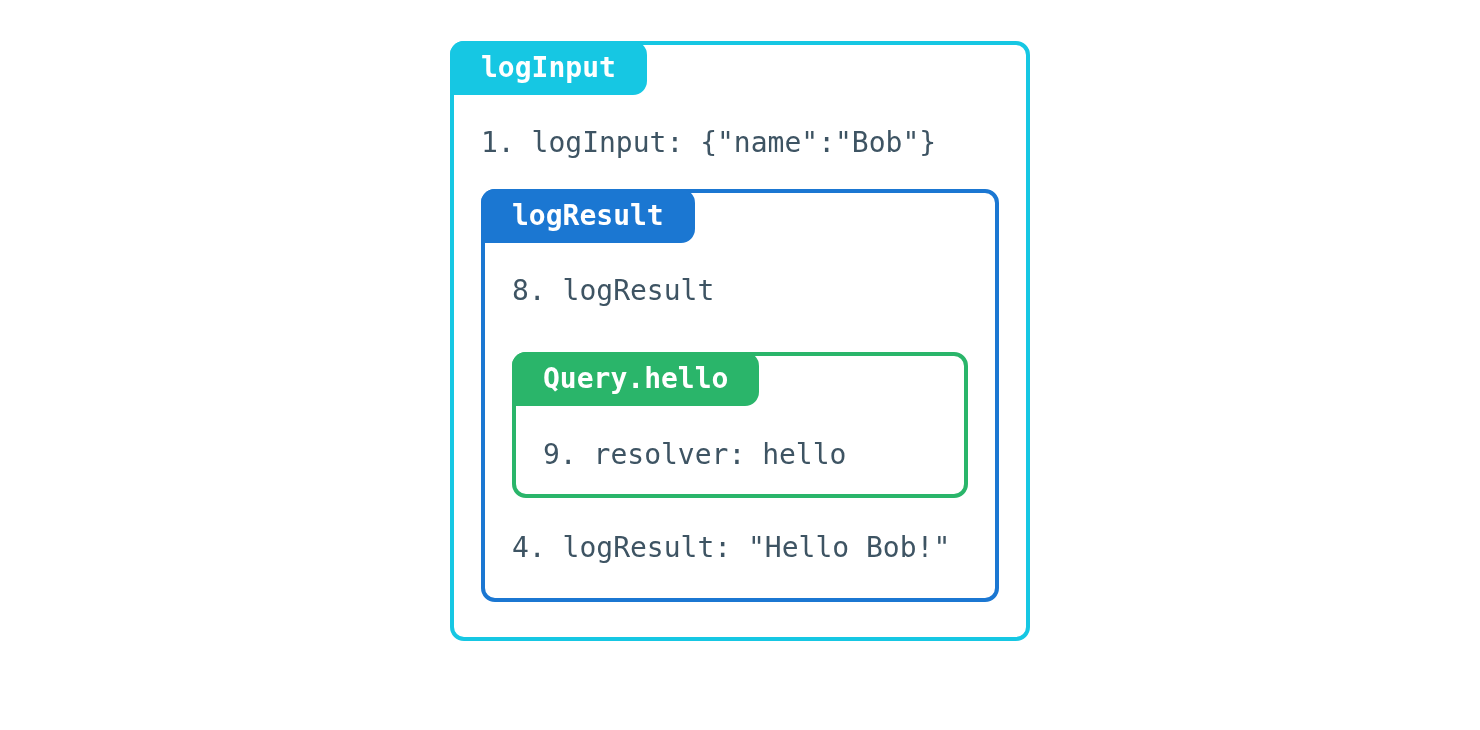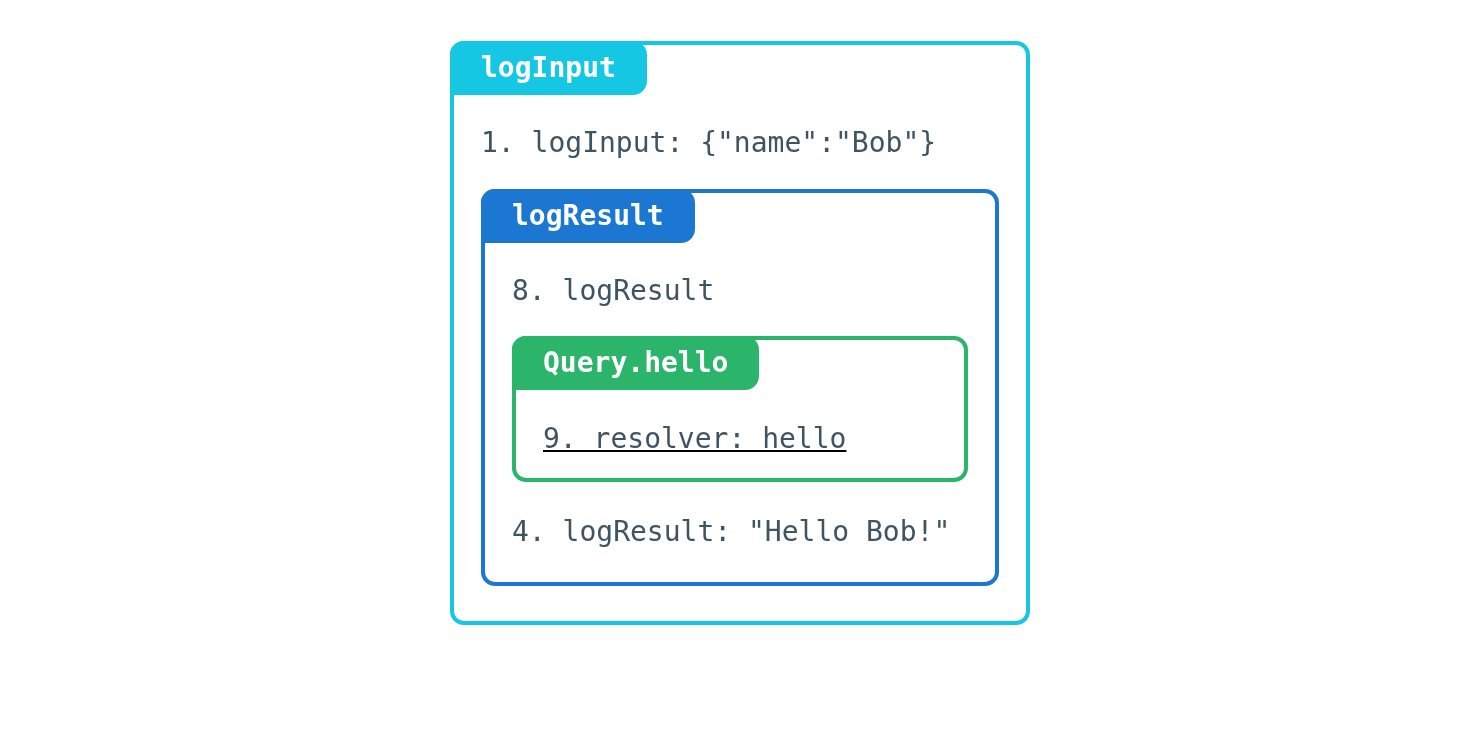--- a/index.html
+++ b/index.html
@@ -27,21 +27,21 @@
     margin: 41px auto 0;
   }
   .box {
     border: 4px solid;
     border-radius: 14px;
     background: var(--bg);
     padding: 0 27px;
   }
   .box.cyan  { border-color: var(--cyan);  padding-bottom: 35px; }
   .box.blue  { border-color: var(--blue);  padding-bottom: 36px; margin-top: 32px; }
-  .box.green { border-color: var(--green); padding-bottom: 25px; margin-top: 31px; text-decoration: underline; }
+  .box.green { border-color: var(--green); padding-bottom: 25px; margin-top: 47px; }
   .badge {
     display: inline-block;
     margin: -4px 0 0 -31px;
     padding: 13px 31px;
     border-radius: 14px 14px 14px 0;
     color: var(--badge-text);
     font-size: 28px;
     line-height: 28px;
     font-weight: bold;
     white-space: pre;

